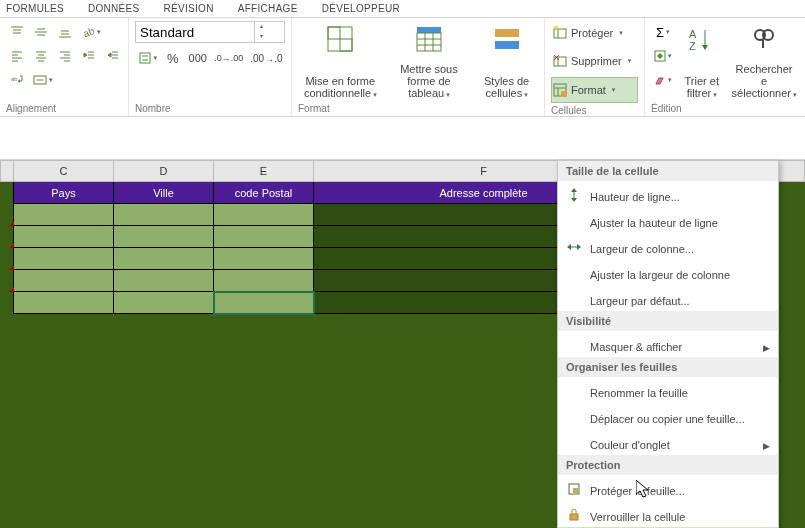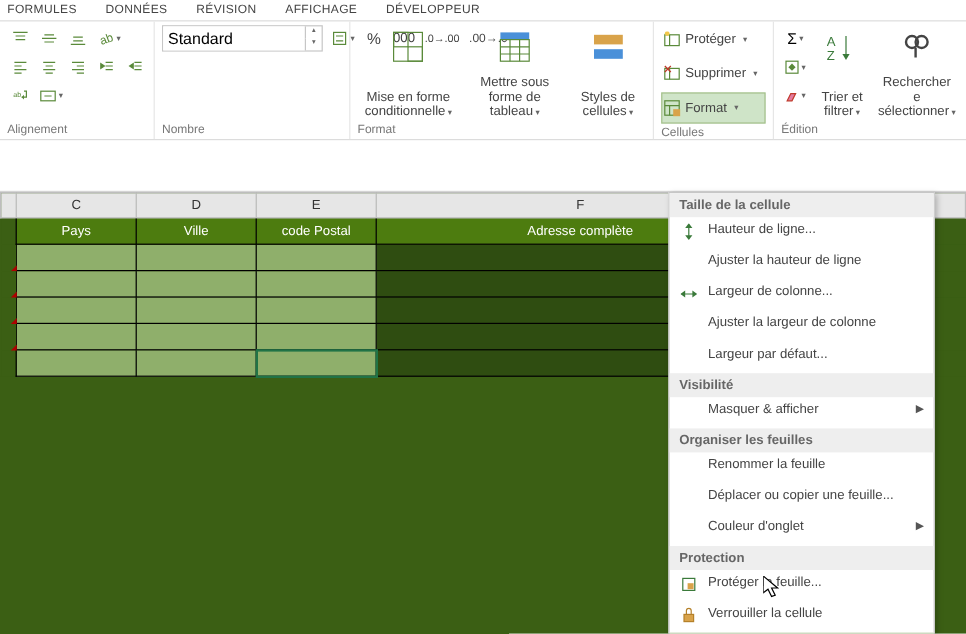--- a/index.html
+++ b/index.html
@@ -17,25 +17,25 @@
 .combo .spin{width:14px;display:flex;flex-direction:column}
 .combo .spin div{flex:1;border-left:1px solid #c6c6c6;font-size:6px;text-align:center;line-height:9px;color:#666}
 .big-btn{display:flex;flex-direction:column;align-items:center;justify-content:space-between;padding:2px 4px 0 4px;width:60px;text-align:center;font-size:11px;line-height:12px}
 .big-btn .ico{width:32px;height:32px;display:flex;align-items:center;justify-content:center}
 .cells-grp .line{display:flex;align-items:center;gap:4px;height:24px;padding:0 2px;font-size:11px}
 .cells-grp .line.active{background:#cfe4c8;border:1px solid #a5c08c;padding:0 1px}
 .workarea{position:relative;background:#3b5f14;height:430px}
 table.sheet{border-collapse:collapse;background:#3b5f14;width:100%}
 table.sheet th{background:#e6e6e6;color:#333;font-weight:normal;border:1px solid #bdbdbd;font-size:11px;height:18px}
 table.sheet td{border:1px solid #000;height:19px}
-.hdr td{background:#4d7c0f;color:#fff;text-align:center;font-size:11px}
+.hdr td{background:#4c1d95;color:#fff;text-align:center;font-size:11px}
 .selzone td{background:#8faf6b}
 .dropdown{position:absolute;top:0;left:557px;width:220px;background:#fff;border:1px solid #c6c6c6;box-shadow:2px 2px 5px rgba(0,0,0,0.25);font-size:11px}
 .dropdown .sec{background:#eee;color:#666;padding:4px 8px;font-weight:bold}
-.dropdown .item{display:flex;align-items:flex-start;gap:8px;padding:4px 8px 4px 8px;min-height:18px}
+.dropdown .item{display:flex;align-items:flex-end;gap:8px;padding:4px 8px 4px 8px;min-height:18px}
 .dropdown .item .icn{width:16px;height:16px;display:inline-flex;align-items:center;justify-content:center;color:#3a7a3a}
 .dropdown .item .txt{flex:1}
 .dropdown .item .arr{font-size:9px;color:#555}
 .dropdown .item.hover{background:#d5e1c8}
 .cursor{position:absolute;pointer-events:none;width:16px;height:20px}
 svg{display:block}
 .grid-ico rect{stroke:#5a8a3a;fill:none}
 </style>
 </head>
 <body>
@@ -153,21 +153,21 @@
               <line x1="4" y1="7" x2="10" y2="7" stroke="#5a8a3a"></line>
             </svg>
             <span class="caret">▾</span>
           </button>
       </div>
     </div>
     <div class="label">Alignement</div>
   </div>
 
   <div class="group" style="width:150px">
-    <div class="controls" style="flex-direction:row;gap:4px">
+    <div class="controls" style="flex-direction:column;gap:4px">
       <div class="combo">
         <input readonly="" value="Standard" style="">
         <div class="spin">
             <div>▴</div>
             <div>▾</div>
           </div>
       </div>
       <div style="display:flex;gap:2px">
         <button class="icon-btn">
             <svg width="14" height="14">

